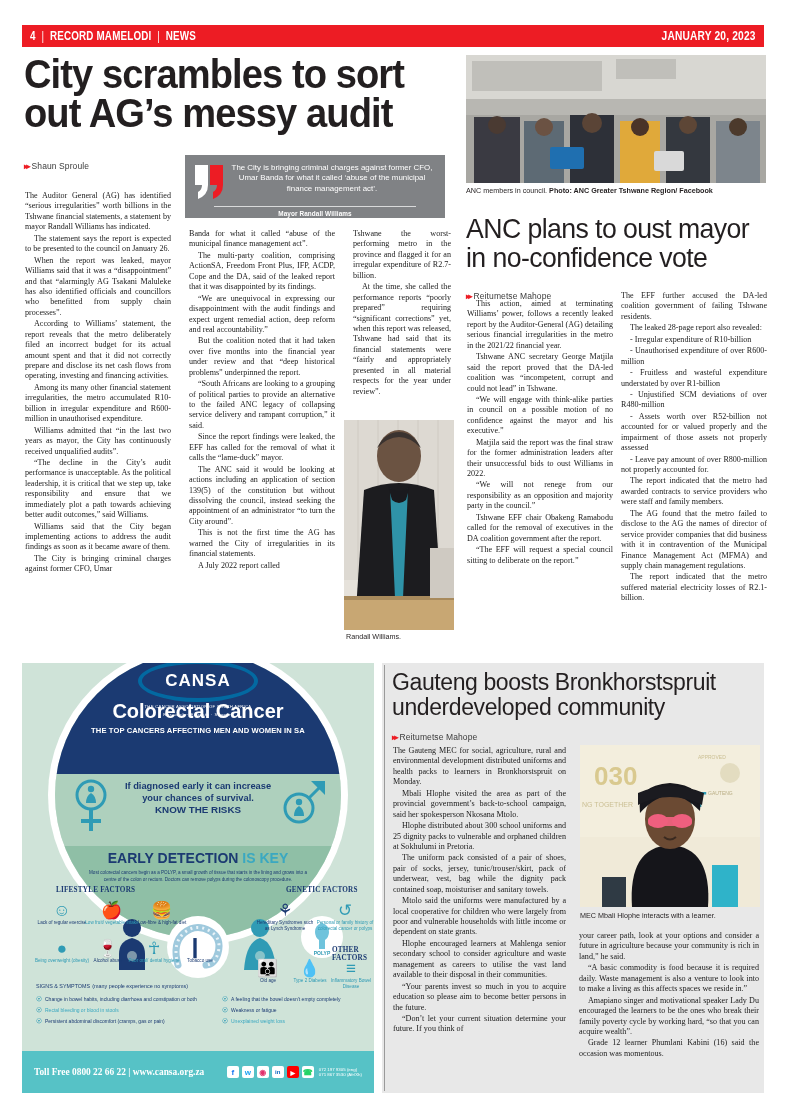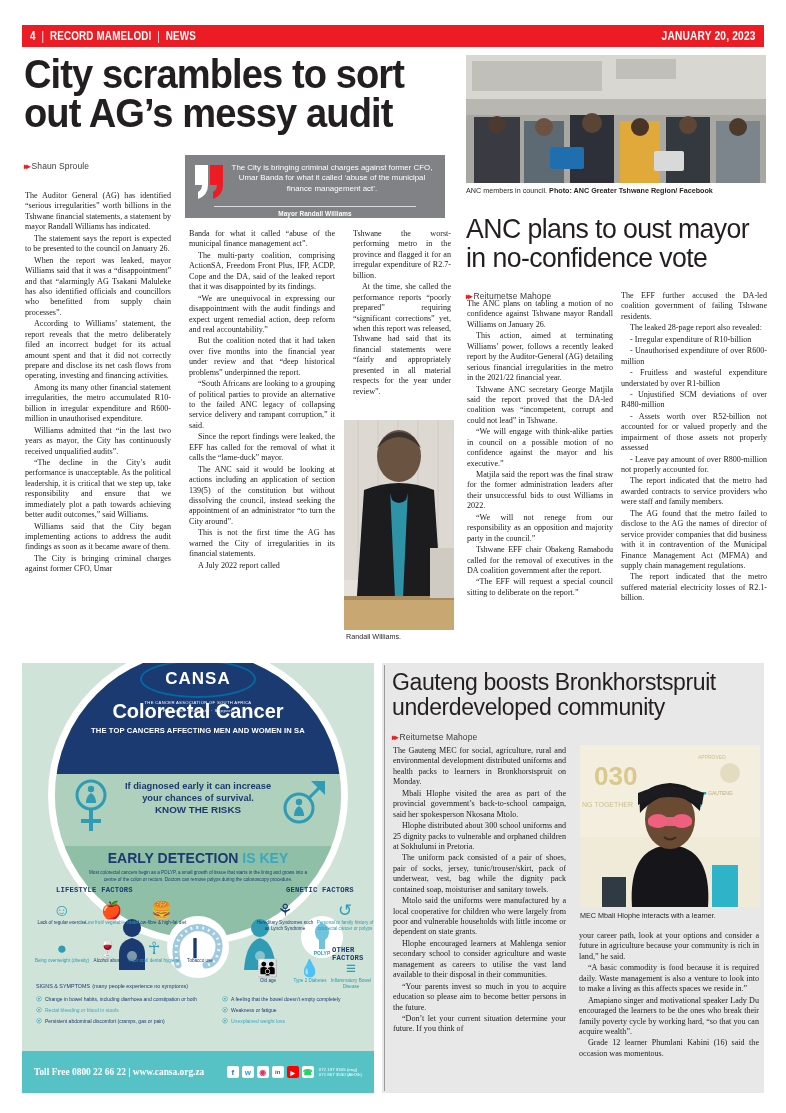--- a/index.html
+++ b/index.html
@@ -130,21 +130,21 @@
     position:absolute;left:0;top:0;width:286px;height:122px;background:#1b3a72;
   }
   .circ-mid{position:absolute;left:0;top:122px;width:286px;height:72px;background:#aed0bd;}
   .circ-bot{position:absolute;left:0;top:194px;width:286px;height:92px;background:#8fbfa6;}
 
   .cansa-logo{
     position:absolute;left:50%;top:8px;transform:translateX(-50%);
     width:120px;text-align:center;color:#fff;
   }
   .cansa-oval{
-    width:112px;height:34px;border:2px solid #0369a1;border-radius:50%;
+    width:112px;height:34px;border:4px solid #0369a1;border-radius:50%;
     margin:0 auto;display:flex;align-items:center;justify-content:center;
     font-family:"Liberation Sans", sans-serif;font-weight:bold;font-size:17px;
     letter-spacing:1px;position:relative;
   }
   .cansa-sub{
     font-family:"Liberation Sans", sans-serif;font-size:4.2px;margin-top:2px;
     letter-spacing:.3px;
   }
   .cansa-tag{
     font-family:"Liberation Sans", sans-serif;font-size:4.4px;margin-top:3px;letter-spacing:.4px;
@@ -168,21 +168,21 @@
     font-family:"Liberation Sans", sans-serif;font-weight:bold;font-size:14px;color:#1b3a72;
   }
   .circ-ed .key{color:#3aa8c1;}
   .circ-small{
     position:absolute;left:30px;top:218px;width:226px;text-align:center;
     font-family:"Liberation Sans", sans-serif;font-size:4.6px;line-height:1.5;color:#1b3a72;
   }
 
   .gender-icon{position:absolute;color:#2f9bb5;}
   .sec-head{
-    position:absolute;font-family:Liberation Mono, monospace;font-weight:bold;
+    position:absolute;font-family:Liberation Serif, serif;font-weight:bold;
     font-size:7.2px;color:#1b3a72;letter-spacing:.2px;padding-left:20px;
   }
   .fact{
     position:absolute;width:56px;text-align:center;
     font-family:"Liberation Sans", sans-serif;font-size:4.6px;line-height:1.25;color:#1b3a72;
   }
   .fact.teal{color:#2f9bb5;}
   .fact .ic{display:block;font-size:17px;line-height:19px;color:#2f9bb5;}
   .fact .ic.navy{color:#1b3a72;}
 
@@ -325,21 +325,20 @@
   <div class="cap" style="left:466px;top:186px;width:300px;">
     <span>ANC members in council. </span><b>Photo: ANC Greater Tshwane Region/ Facebook</b>
   </div>
 
   <div class="anc-headline">ANC plans to oust mayor in no-confidence vote</div>
   <div style="position:absolute;left:466px;top:285px;">
     <span class="byline"><span class="arrows">▸▸</span><span>Reitumetse Mahope</span></span>
   </div>
 
   <div class="col" id="a2c1">
-      <p class="noind">The ANC plans on tabling a motion of no confidence against Tshwane mayor Randall Williams on January 26.</p>
       <p>This action, aimed at terminating Williams’ power, follows a recently leaked report by the Auditor-General (AG) detailing serious financial irregularities in the metro in the 2021/22 financial year.</p>
       <p>Tshwane ANC secretary George Matjila said the report proved that the DA-led coalition was “incompetent, corrupt and could not lead” in Tshwane.</p>
       <p>“We will engage with think-alike parties in council on a possible motion of no confidence against the mayor and his executive.”</p>
       <p>Matjila said the report was the final straw for the former administration leaders after their unsuccessful bids to oust Williams in 2022.</p>
       <p>“We will not renege from our responsibility as an opposition and majority party in the council.”</p>
       <p>Tshwane EFF chair Obakeng Ramabodu called for the removal of executives in the DA coalition government after the report.</p>
       <p>“The EFF will request a special council sitting to deliberate on the report.”</p>
     </div>
   <div class="col" id="a2c2">
       <p class="noind">The EFF further accused the DA-led coalition government of failing Tshwane residents.</p>

